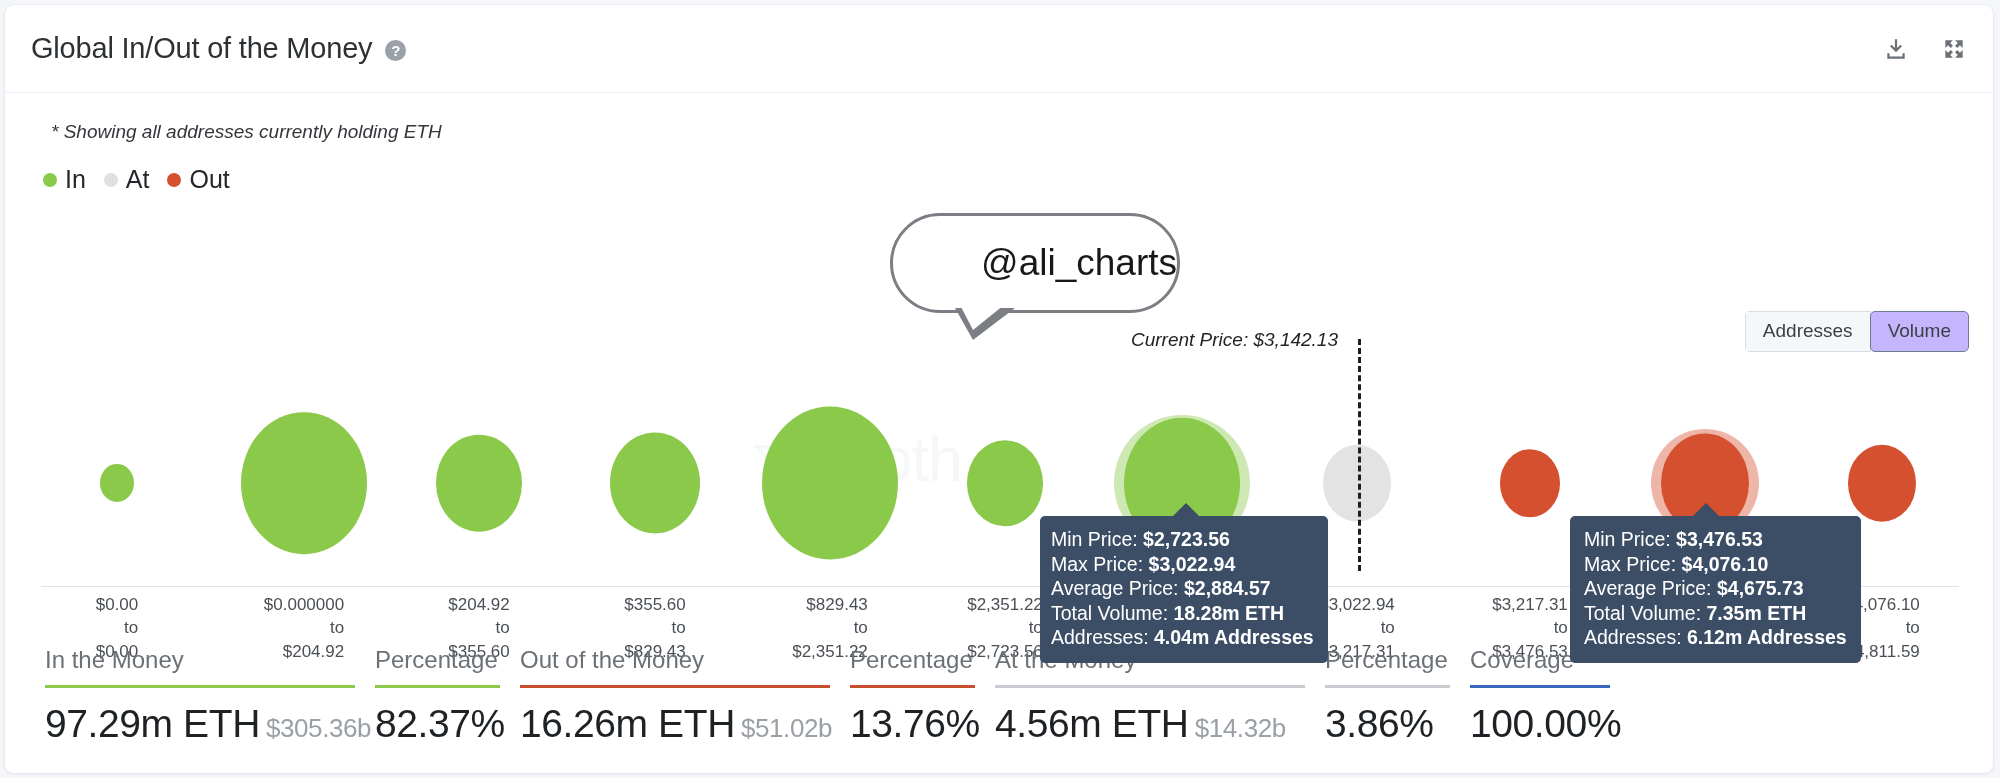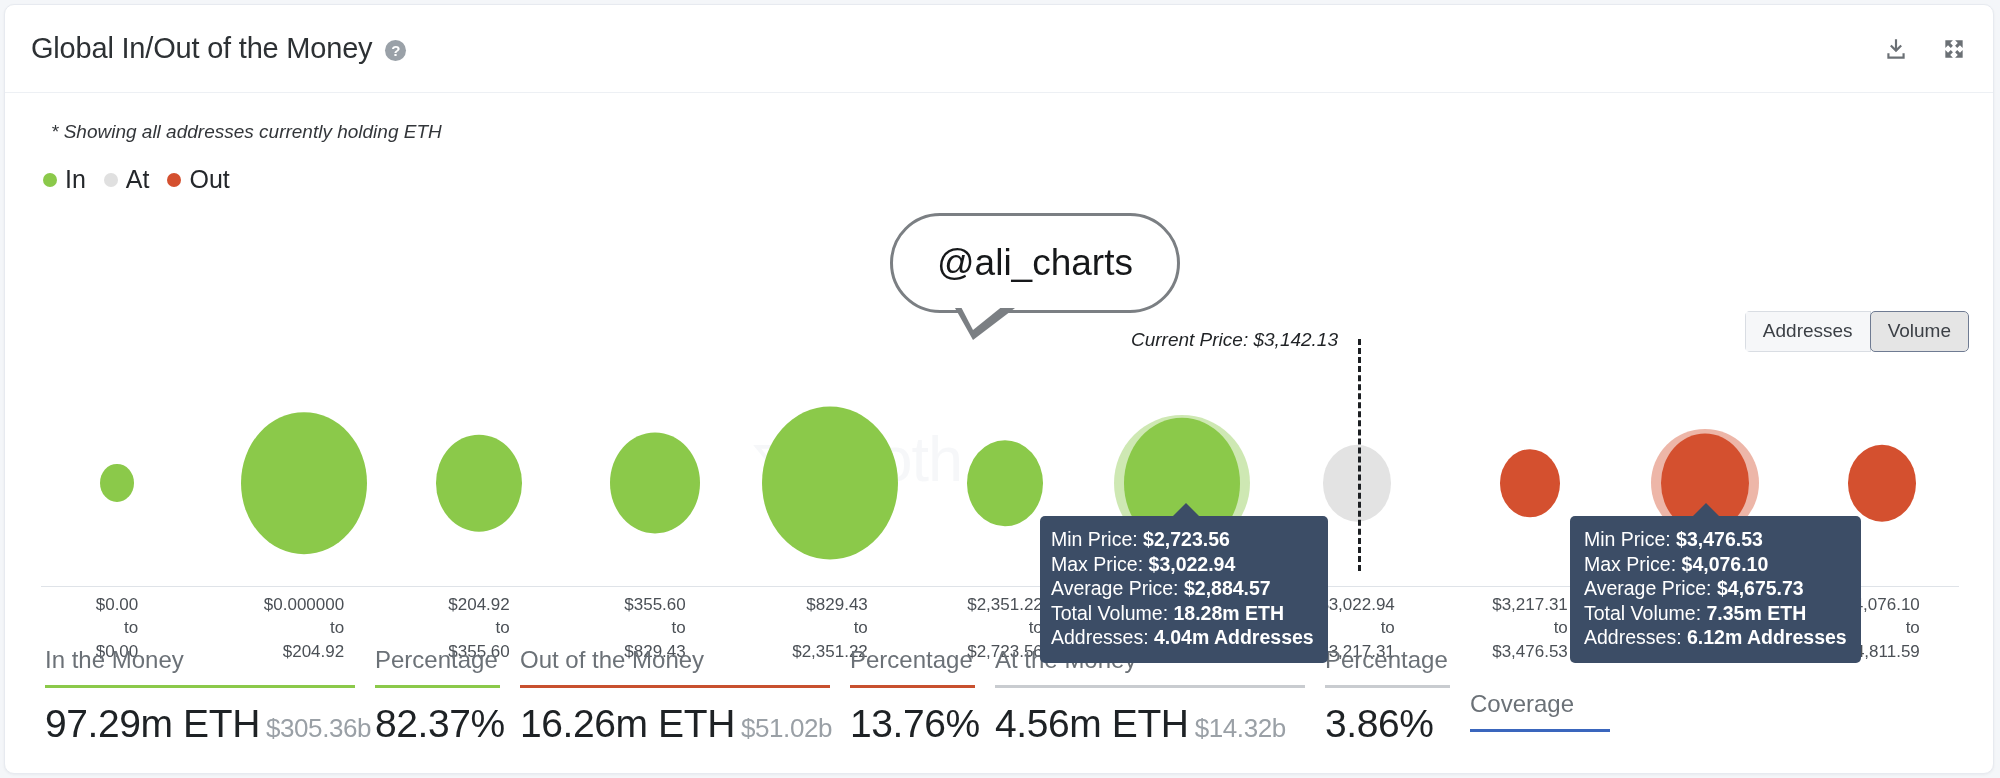--- a/index.html
+++ b/index.html
@@ -67,21 +67,21 @@
   .legend .item { display: flex; align-items: center; gap: 8px; margin-right: 8px; }
   .legend .dot { width: 14px; height: 14px; border-radius: 50%; display:block; }
 
   
   .watermark-bubble {
     position: absolute; left: 885px; top: 120px;
     width: 290px; height: 100px;
     border: 3px solid #7b7f83;
     border-radius: 52px;
     background: #ffffff;
-    display: flex; align-items: center; justify-content: center;
+    display: flex; align-items: center; justify-content: flex-end;
     font-size: 37px; color: #16181a;
     z-index: 14;
   }
   .watermark-bubble .tail {
     position: absolute; left: 62px; bottom: -30px;
     width: 0; height: 0;
     border-left: 18px solid transparent;
     border-right: 42px solid transparent;
     border-top: 32px solid #7b7f83;
   }
@@ -102,21 +102,21 @@
   .toggle-btn {
     font-size: 19px; color: #3b3f45;
     padding: 9px 17px;
     background: #f6f7f9;
     border: 1px solid #d9dde3;
     cursor: pointer;
     line-height: 1.1;
   }
   .toggle-btn + .toggle-btn { margin-left: -1px; }
   .toggle-btn.active {
-    background: #e5e5e5;
+    background: #c4b5fd;
     border-color: #6f7b92;
     border-radius: 5px;
     position: relative; z-index: 2;
   }
 
   
   .plot {
     position: absolute;
     left: 0; top: 272px;
     width: 1990px; height: 222px;
@@ -404,17 +404,18 @@
           <div class="stat-value">4.56m ETH<span class="sub">$14.32b</span></div>
         </div>
         <div class="stat" style="width: 145px;">
           <div class="stat-label">Percentage</div>
           <div class="stat-rule" style="background: rgb(201, 204, 208); width: 125px;"></div>
           <div class="stat-value">3.86%</div>
         </div>
         <div class="stat" style="width: 160px;">
           <div class="stat-label">Coverage</div>
           <div class="stat-rule" style="background: rgb(58, 102, 189); width: 140px;"></div>
+          <div class="stat-value">100.00%</div>
         </div>
       </div>
 
   </div>
 </div>
 
 </body></html>

